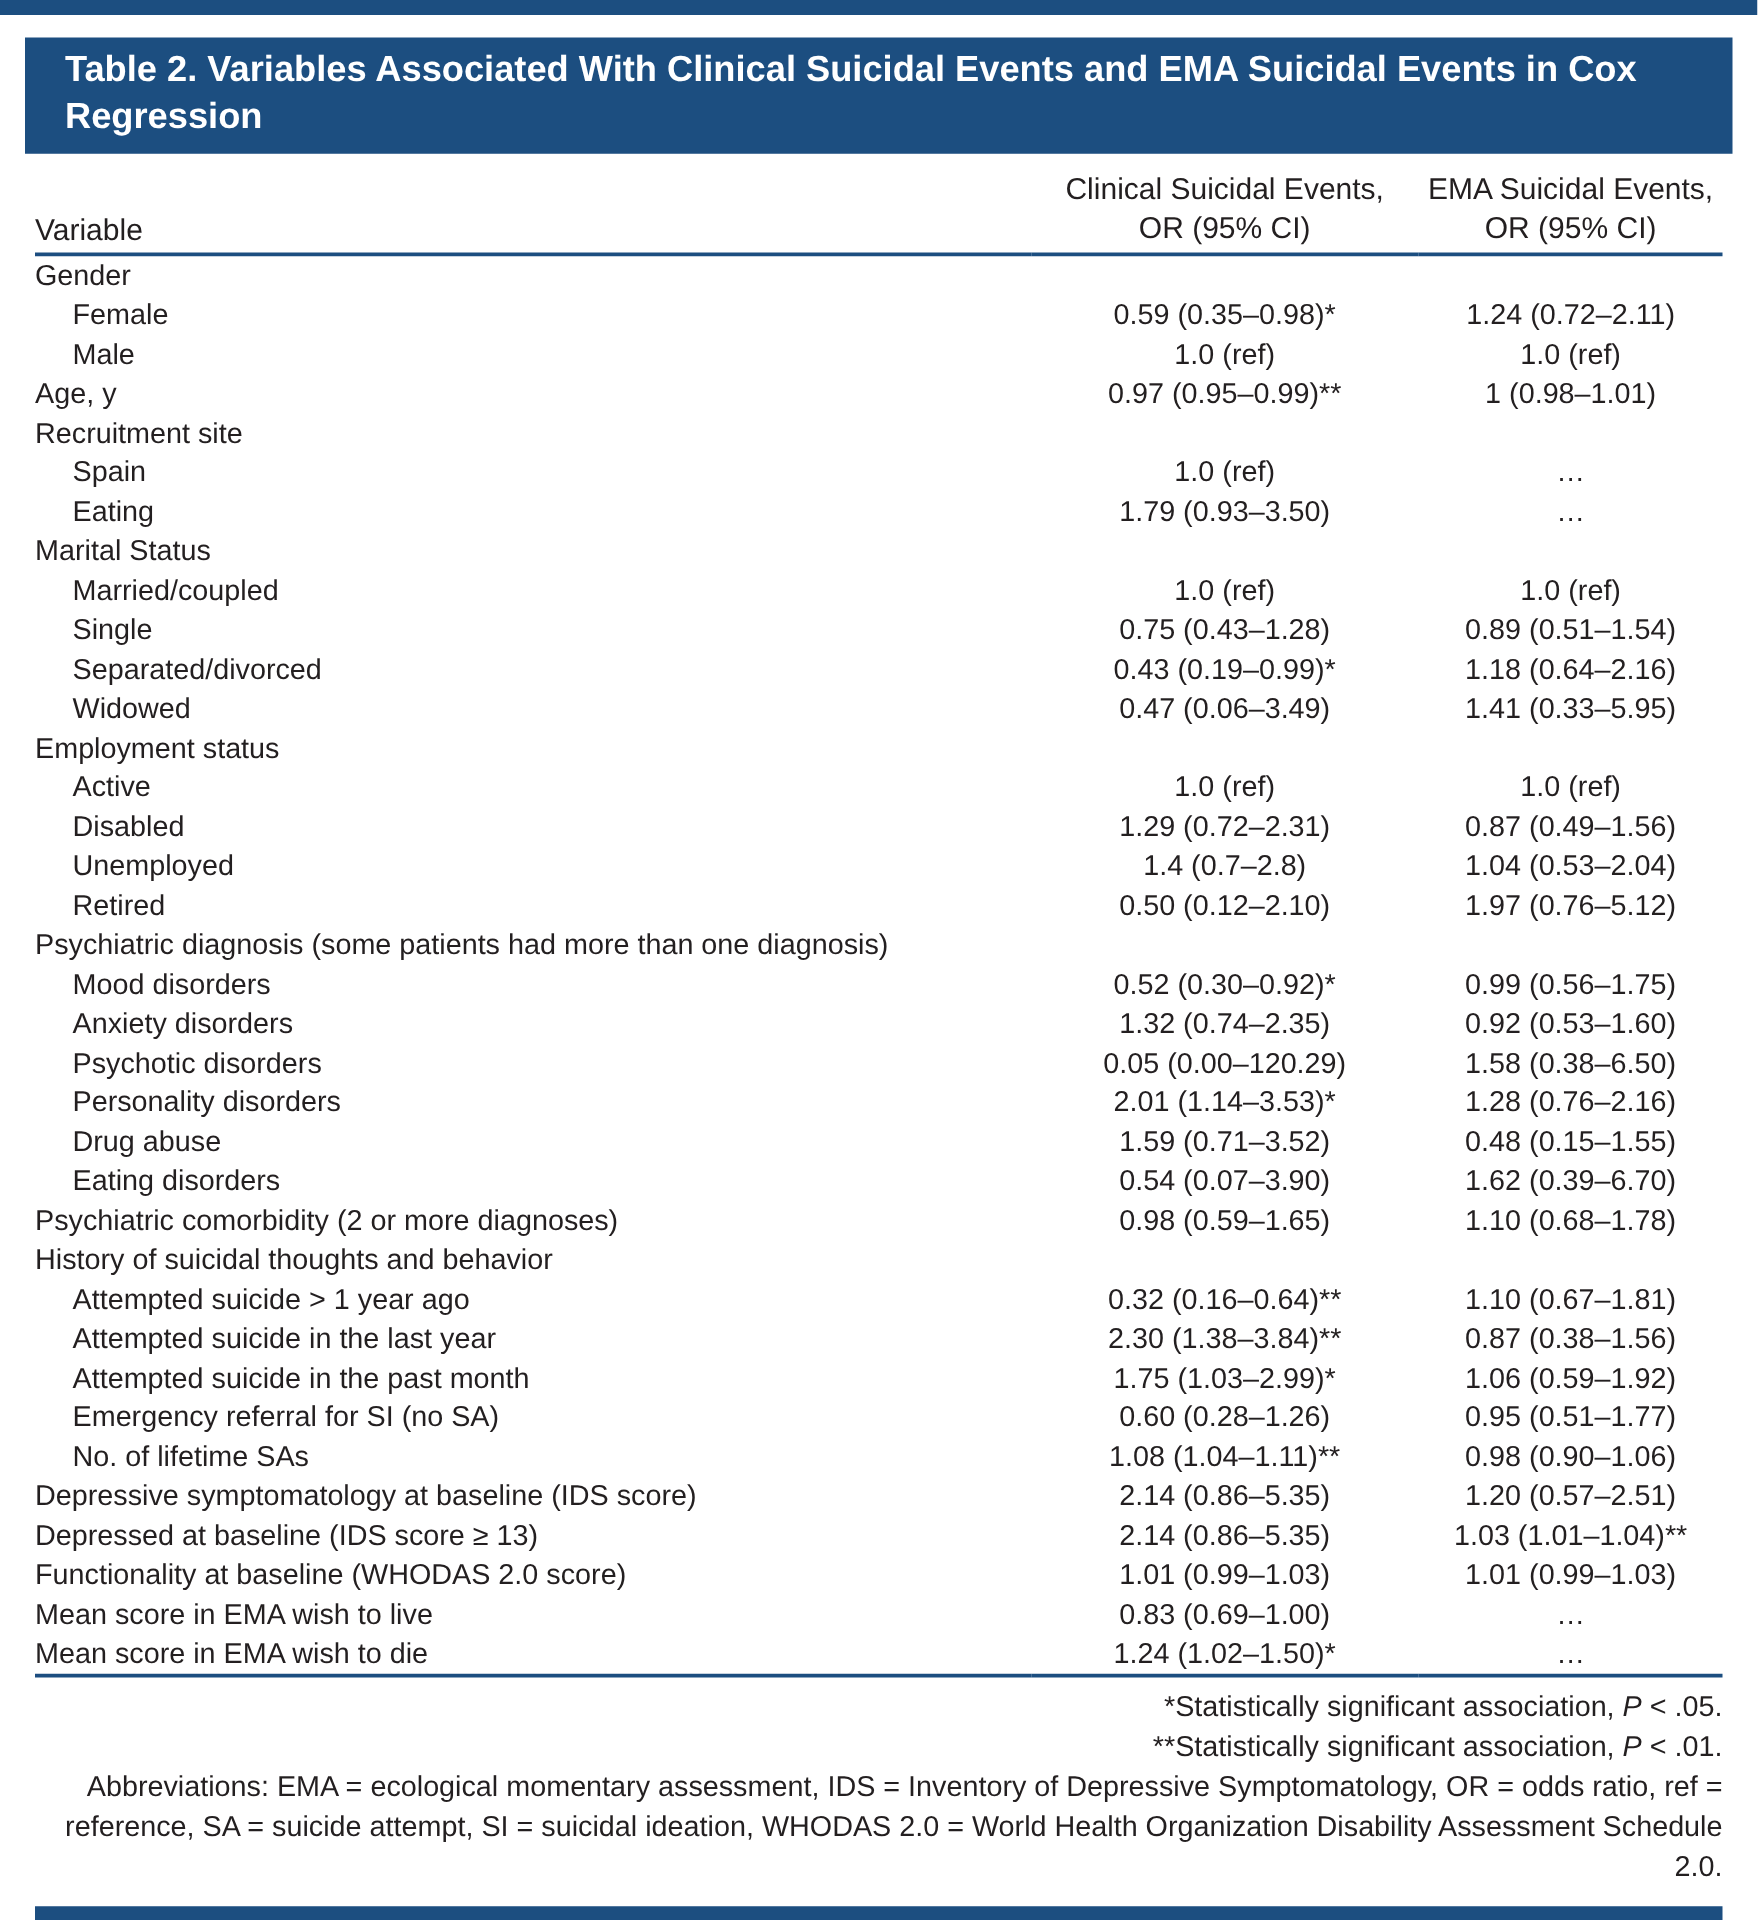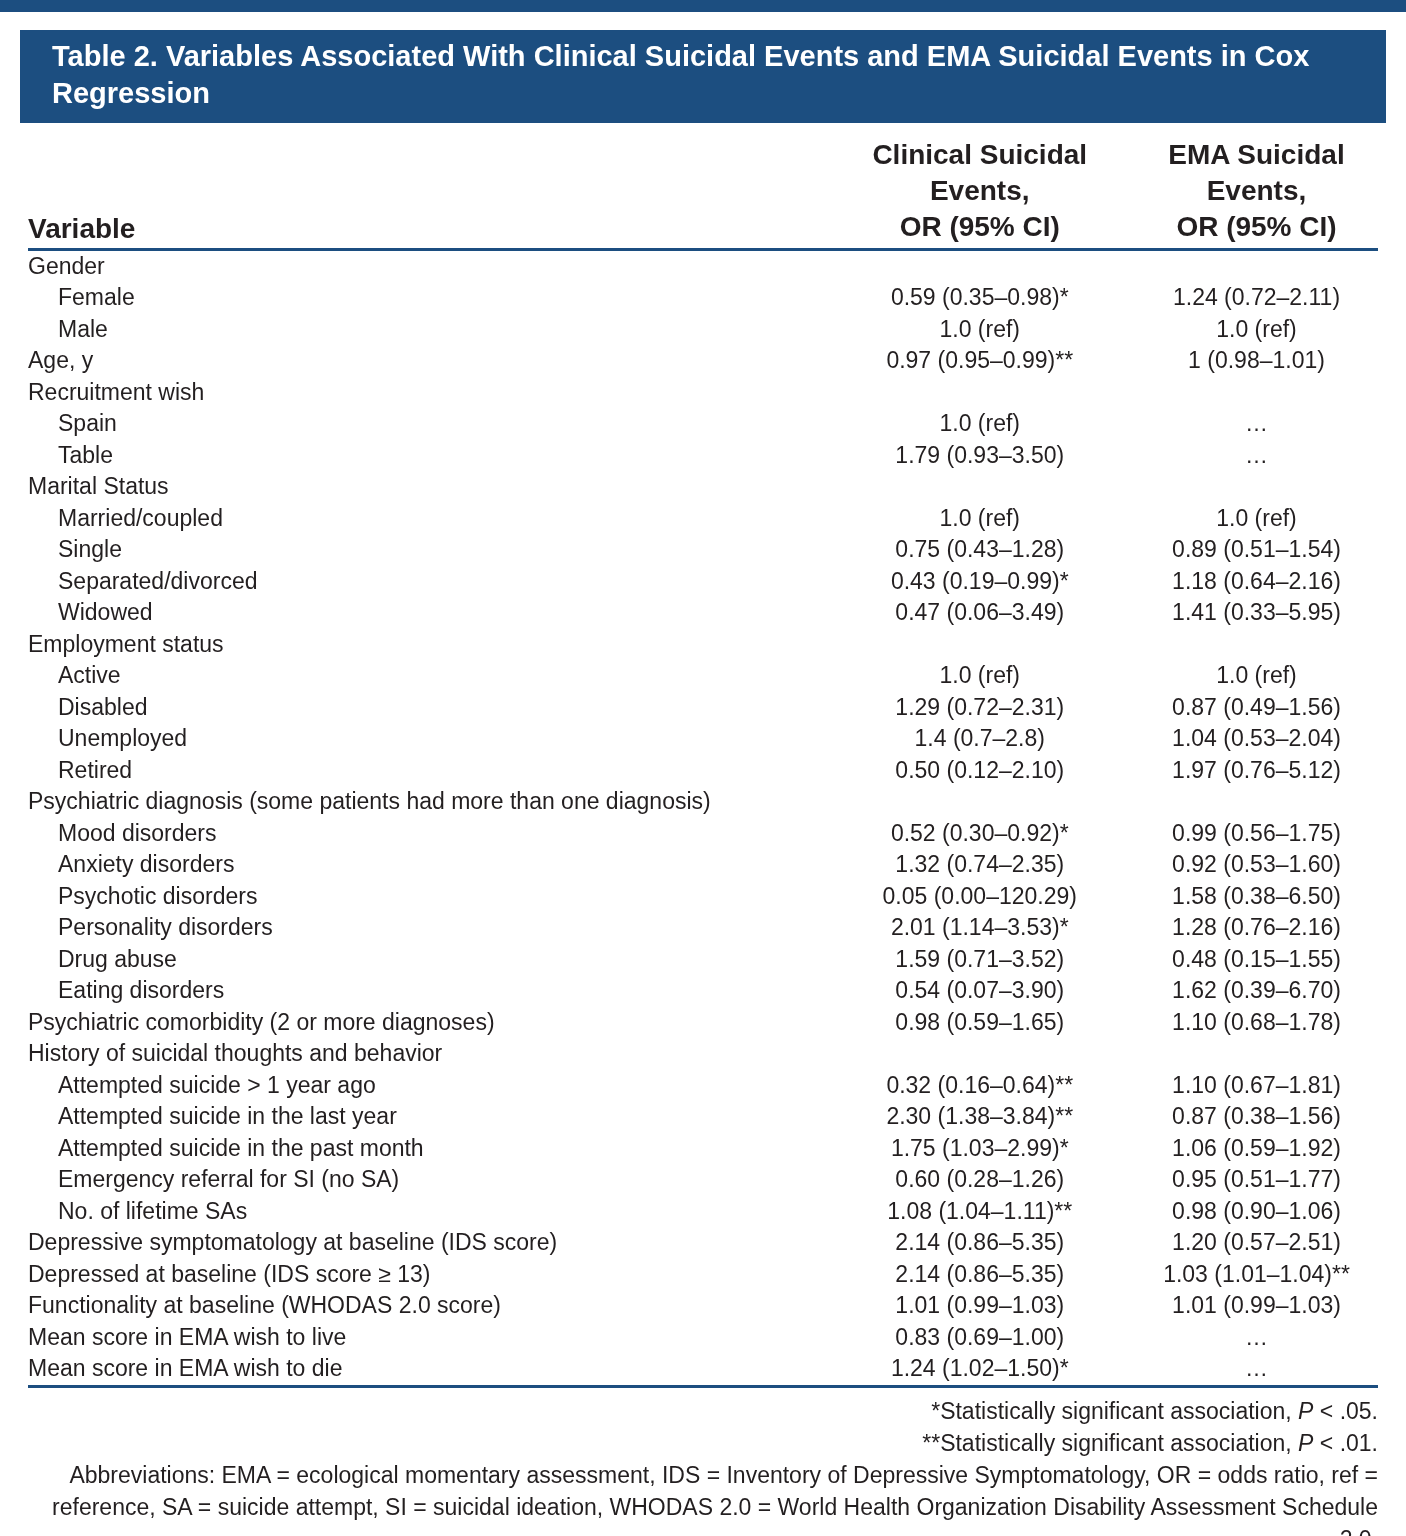--- a/index.html
+++ b/index.html
@@ -24,22 +24,22 @@
     font-weight: bold;
     line-height: 1.28;
     padding: 8px 18px 11px 32px;
   }
   .content { padding: 0 28px; }
   table { width: 100%; border-collapse: collapse; table-layout: fixed; }
   col.c1 { width: 59%; }
   col.c2 { width: 23%; }
   col.c3 { width: 18%; }
   th {
-    font-size: 28px;
-    font-weight: bold;
+    font-size: 24px;
+    font-weight: normal;
     padding: 4px 0 3px 0;
     border-bottom: 3px solid var(--accent);
   }
   th.var-head { text-align: left; vertical-align: bottom; }
   th.col-head { text-align: center; vertical-align: bottom; white-space: pre-line; line-height: 1.28; }
   td {
     font-size: 23px;
     line-height: 31.5px;
     padding: 0;
     vertical-align: top;
@@ -101,33 +101,33 @@
     <td class="val-cell">1.0 (ref)</td>
   </tr>
 
   <tr>
     <td class="var-cell">Age, y</td>
     <td class="val-cell">0.97 (0.95–0.99)**</td>
     <td class="val-cell">1 (0.98–1.01)</td>
   </tr>
 
   <tr>
-    <td class="var-cell">Recruitment wish</td>
+    <td class="var-cell">Recruitment site</td>
     <td class="val-cell"></td>
     <td class="val-cell"></td>
   </tr>
 
   <tr>
     <td class="var-cell indent">Spain</td>
     <td class="val-cell">1.0 (ref)</td>
     <td class="val-cell">…</td>
   </tr>
 
   <tr>
-    <td class="var-cell indent">Table</td>
+    <td class="var-cell indent">Eating</td>
     <td class="val-cell">1.79 (0.93–3.50)</td>
     <td class="val-cell">…</td>
   </tr>
 
   <tr>
     <td class="var-cell">Marital Status</td>
     <td class="val-cell"></td>
     <td class="val-cell"></td>
   </tr>
 

